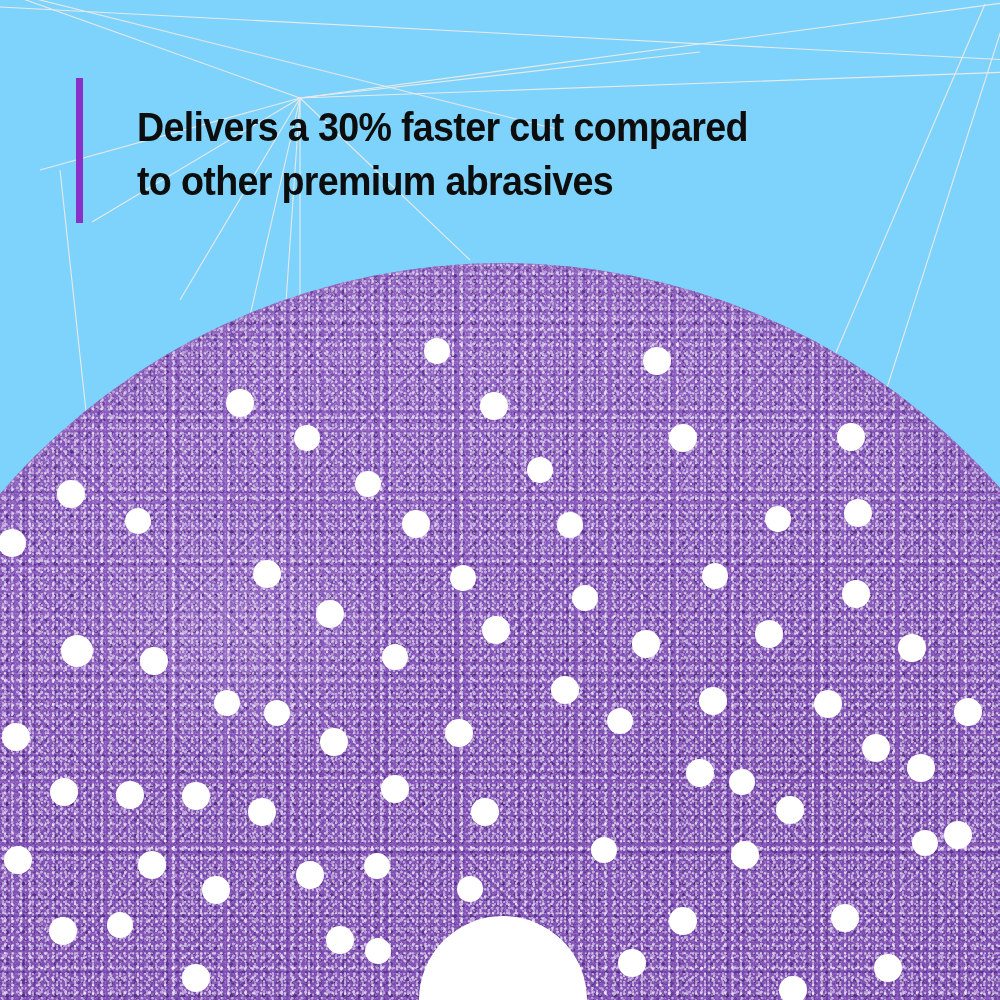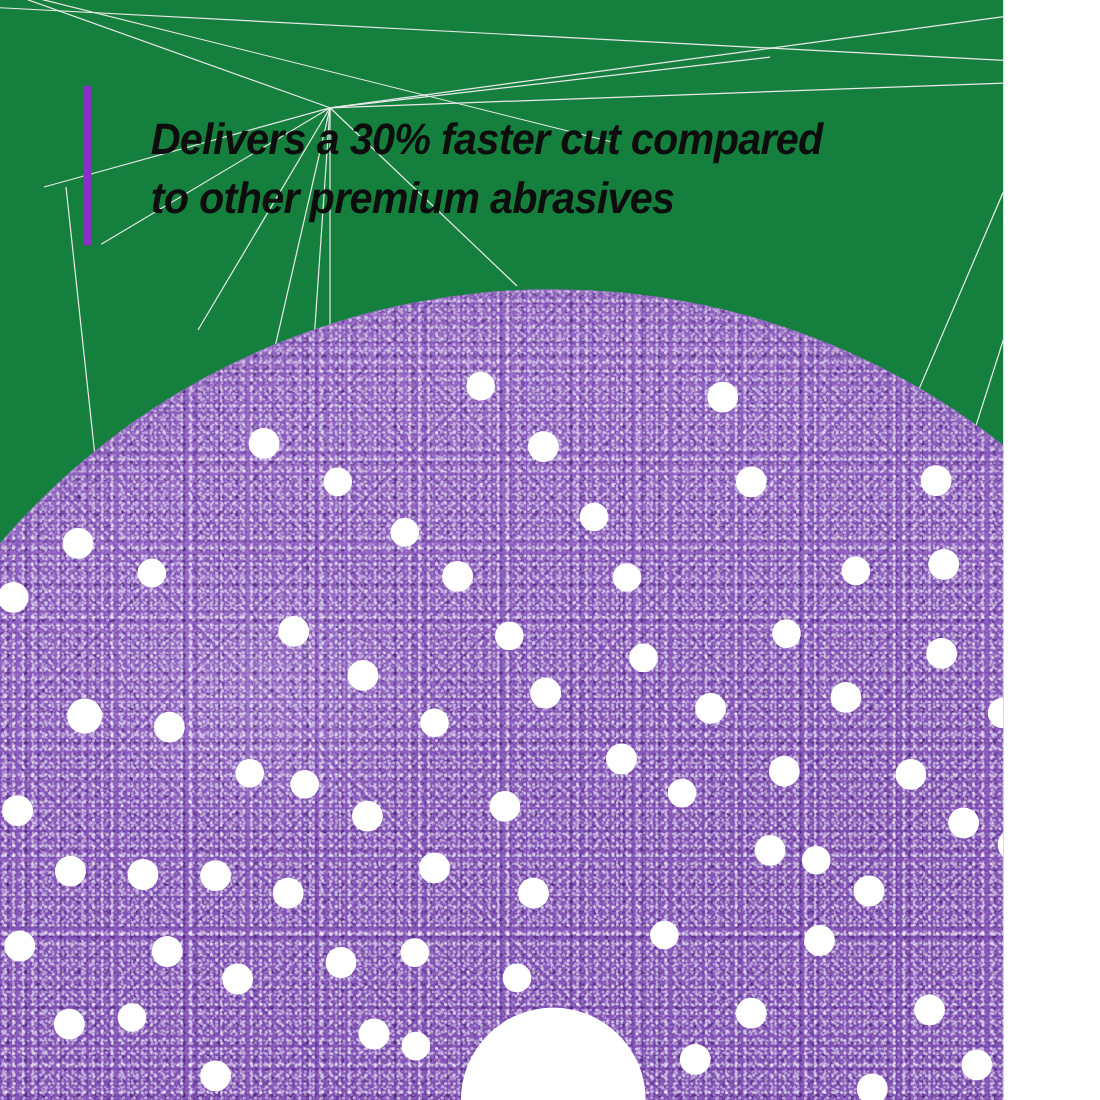--- a/index.html
+++ b/index.html
@@ -7,25 +7,24 @@
     margin: 0;
     padding: 0;
     background: #ffffff;
   }
   body {
     font-family: "Liberation Sans", "DejaVu Sans", sans-serif;
   }
 
   #stage {
     position: relative;
-    width: 912px;
+    width: 1000px;
     height: 1000px;
     overflow: hidden;
-    background: #15803d;
-    font-style: italic;
+    background: #7dd3fc;
   }
 
   
   .bg-lines {
     position: absolute;
     inset: 0;
     width: 1000px;
     height: 1000px;
     z-index: 1;
     pointer-events: none;

